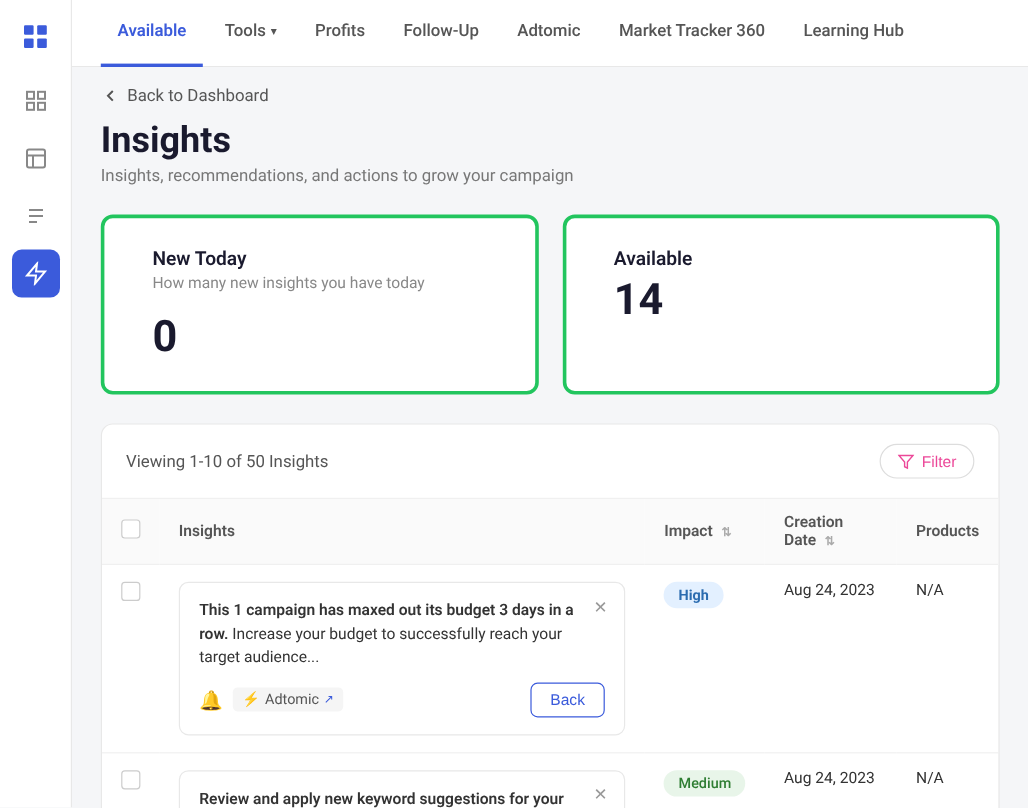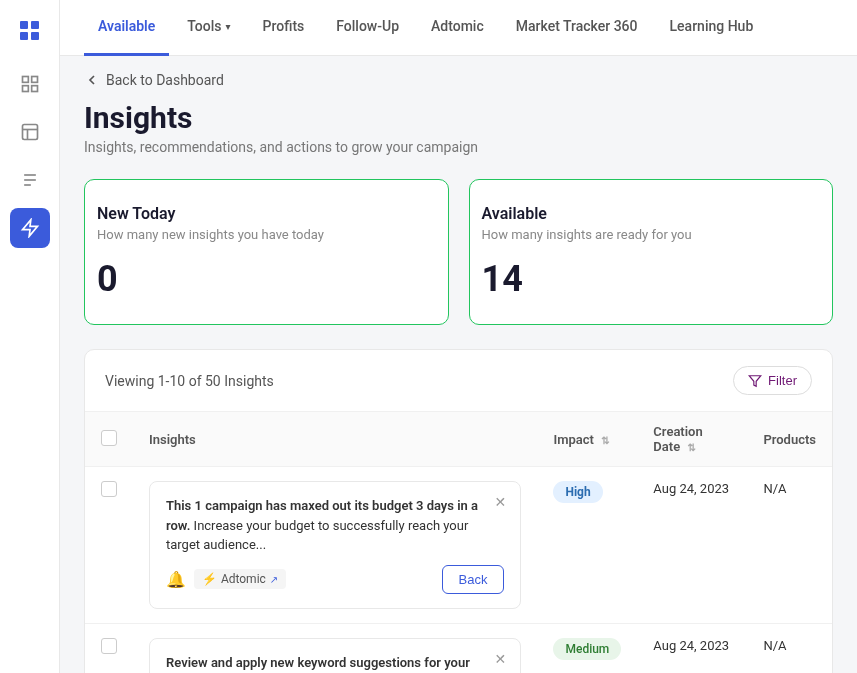--- a/index.html
+++ b/index.html
@@ -117,23 +117,23 @@
 
     
     .stats-row {
       display: flex;
       gap: 20px;
       margin-bottom: 24px;
     }
     .stat-card {
       background: #fff;
       border-radius: 10px;
-      padding: 24px 12px;
+      padding: 24px 40px;
       flex: 1;
-      border: 1px solid #22c55e;
+      border: 3px solid #22c55e;
     }
     .stat-card-title {
       font-size: 16px;
       font-weight: 600;
       color: #1a1a2e;
       margin-bottom: 4px;
     }
     .stat-card-desc {
       font-size: 13px;
       color: #888;
@@ -165,21 +165,21 @@
     }
     .filter-btn {
       display: flex;
       align-items: center;
       gap: 6px;
       padding: 6px 14px;
       border: 1px solid #ddd;
       border-radius: 20px;
       background: #fff;
       font-size: 13px;
-      color: #701a75;
+      color: #ec4899;
       cursor: pointer;
     }
 
     
     .table {
       width: 100%;
       border-collapse: collapse;
     }
     .table th {
       padding: 12px 16px;
@@ -369,21 +369,20 @@
     <p class="page-subtitle">Insights, recommendations, and actions to grow your campaign</p>
 
     <div class="stats-row">
       <div class="stat-card">
         <div class="stat-card-title">New Today</div>
         <div class="stat-card-desc">How many new insights you have today</div>
         <div class="stat-card-value">0</div>
       </div>
       <div class="stat-card">
         <div class="stat-card-title">Available</div>
-        <div class="stat-card-desc">How many insights are ready for you</div>
         <div class="stat-card-value">14</div>
       </div>
     </div>
 
     <div class="table-section">
       <div class="table-header">
         <span class="viewing-text">Viewing 1-10 of 50 Insights</span>
         <button class="filter-btn">
           <svg width="14" height="14" viewBox="0 0 24 24" fill="none" stroke="currentColor" stroke-width="2">
             <polygon points="22 3 2 3 10 12.46 10 19 14 21 14 12.46 22 3"></polygon>

